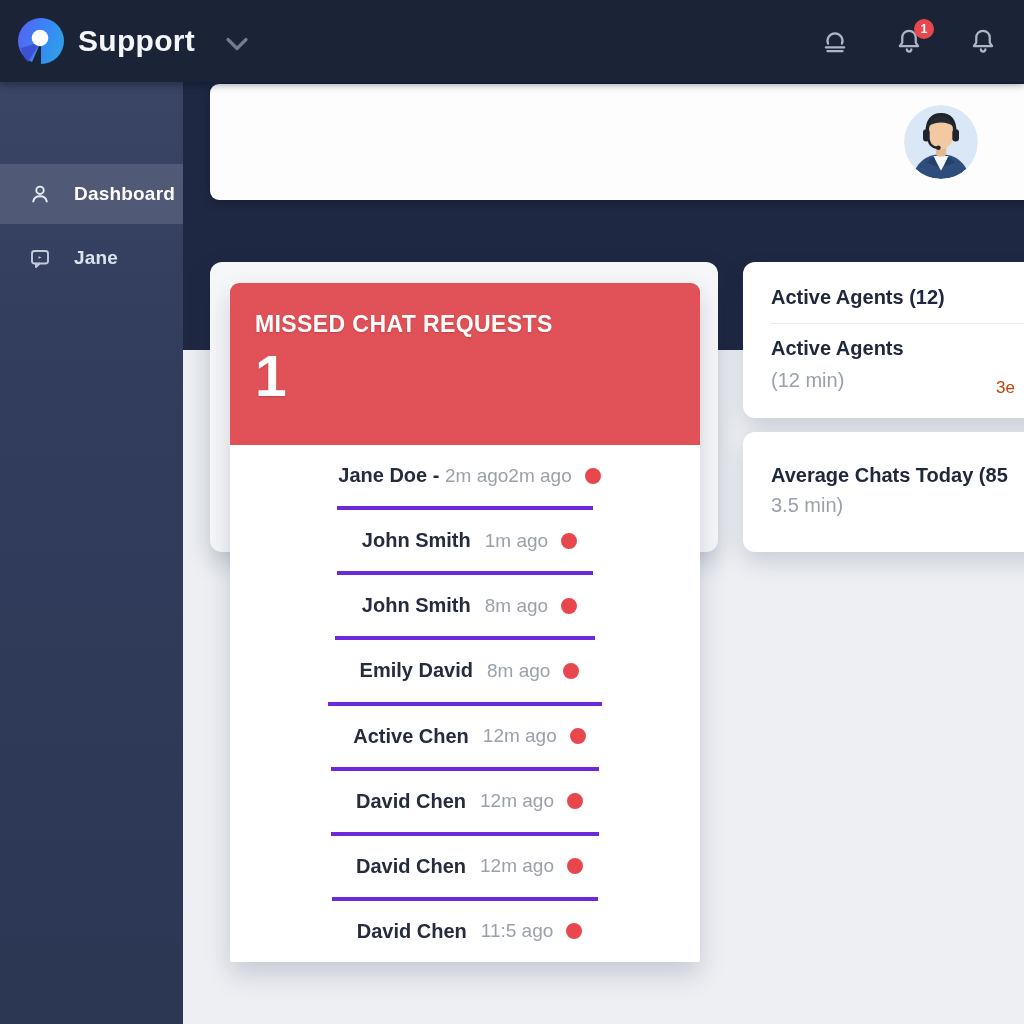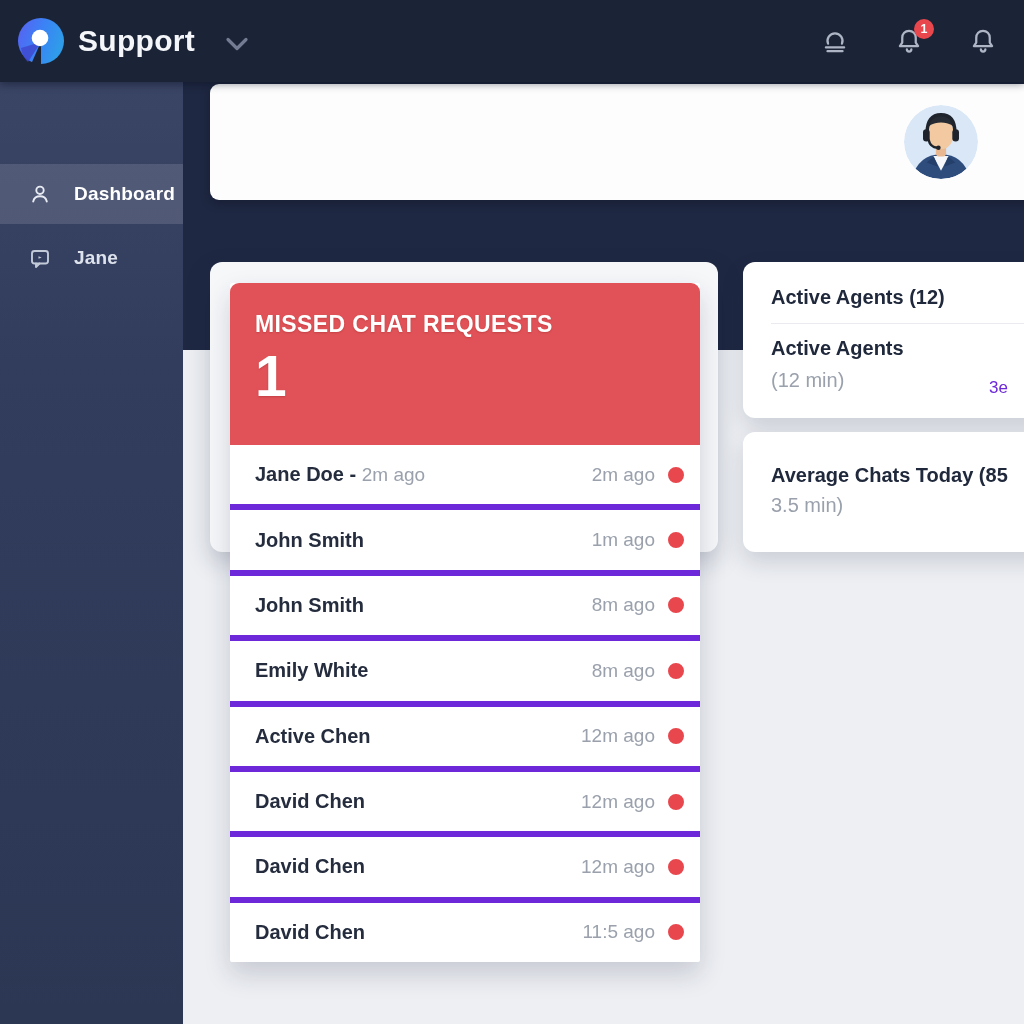--- a/index.html
+++ b/index.html
@@ -59,43 +59,43 @@
     position:absolute;left:230px;top:283px;width:470px;height:679px;border-radius:2px;
     background:#ffffff;z-index:6;box-shadow:0 12px 26px rgba(25,35,65,.18);
     display:flex;flex-direction:column;
   }
   .missed-header{
     height:162px;flex:0 0 162px;background:var(--accent-red,#e05257);
     border-radius:9px 9px 0 0;padding:28px 25px 0 25px;color:#ffffff;
   }
   .missed-title{font-size:23px;font-weight:800;letter-spacing:.4px;text-shadow:0 1px 2px rgba(120,20,25,.25);}
   .missed-count{font-size:57px;font-weight:800;margin-top:10px;line-height:1;text-shadow:0 1px 2px rgba(120,20,25,.25);}
-  .missed-list{flex:1;display:flex;flex-direction:column;}
+  .missed-list{flex:1;display:flex;flex-direction:column;align-items:center;}
   .chat-row{
     flex:1;display:flex;align-items:center;justify-content:space-between;
     padding:0 16px 0 25px;cursor:pointer;
   }
-  .chat-row + .chat-row{border-top:6px solid #6d28d9;gap:14px;}
+  .chat-row + .chat-row{border-top:4px solid #6d28d9;gap:14px;}
   .row-name{font-size:20px;font-weight:700;color:#242c3d;}
   .row-inline{font-size:19px;font-weight:400;color:#9aa1ac;}
   .row-right{display:flex;align-items:center;gap:13px;}
   .row-time{font-size:19px;color:#9aa1ac;}
   .donut{width:9px;height:9px;border:8px solid var(--badge-red,#e8474d);border-radius:50%;background:#fff;}
   
   .stat-card{
     position:absolute;left:743px;width:320px;border-radius:12px;background:#ffffff;z-index:6;
     box-shadow:0 10px 22px rgba(25,35,65,.16);
   }
   .stat-card-1{top:262px;height:156px;padding:24px 0 0 28px;}
   .stat-card-2{top:432px;height:120px;padding:32px 0 0 28px;}
   .stat-title{font-size:20px;font-weight:700;color:#20293c;}
   .stat-divider{height:1px;background:#e9ebef;margin:14px 0 13px 0;width:268px;}
   .stat-sub{font-size:20px;font-weight:700;color:#20293c;}
   .stat-detail{font-size:20px;color:#9aa1ac;margin-top:9px;}
-  .stat-link{position:absolute;left:246px;top:116px;font-size:17px;color:#6d28d9;cursor:pointer;}
+  .stat-link{position:absolute;left:253px;top:116px;font-size:17px;color:#c2410c;cursor:pointer;}
   .stat-card-2 .stat-detail{margin-top:7px;}
   svg{display:block;}
 </style>
 </head>
 <body>
 
 <div class="app" style="--accent-red: #e05257; --badge-red: #e8474d; --topbar: #1b2336; --backdrop: #1f2842; --page: #edeff3;">
 
   <div class="topbar">
     <div class="brand">
@@ -222,21 +222,21 @@
           </div>
         </div>
         <div class="chat-row">
           <div class="row-name"><span>John Smith</span></div>
           <div class="row-right">
             <span class="row-time">8m ago</span>
             <span class="donut"></span>
           </div>
         </div>
         <div class="chat-row">
-          <div class="row-name"><span>Emily White</span></div>
+          <div class="row-name"><span>Emily David</span></div>
           <div class="row-right">
             <span class="row-time">8m ago</span>
             <span class="donut"></span>
           </div>
         </div>
         <div class="chat-row">
           <div class="row-name"><span>Active Chen</span></div>
           <div class="row-right">
             <span class="row-time">12m ago</span>
             <span class="donut"></span>

